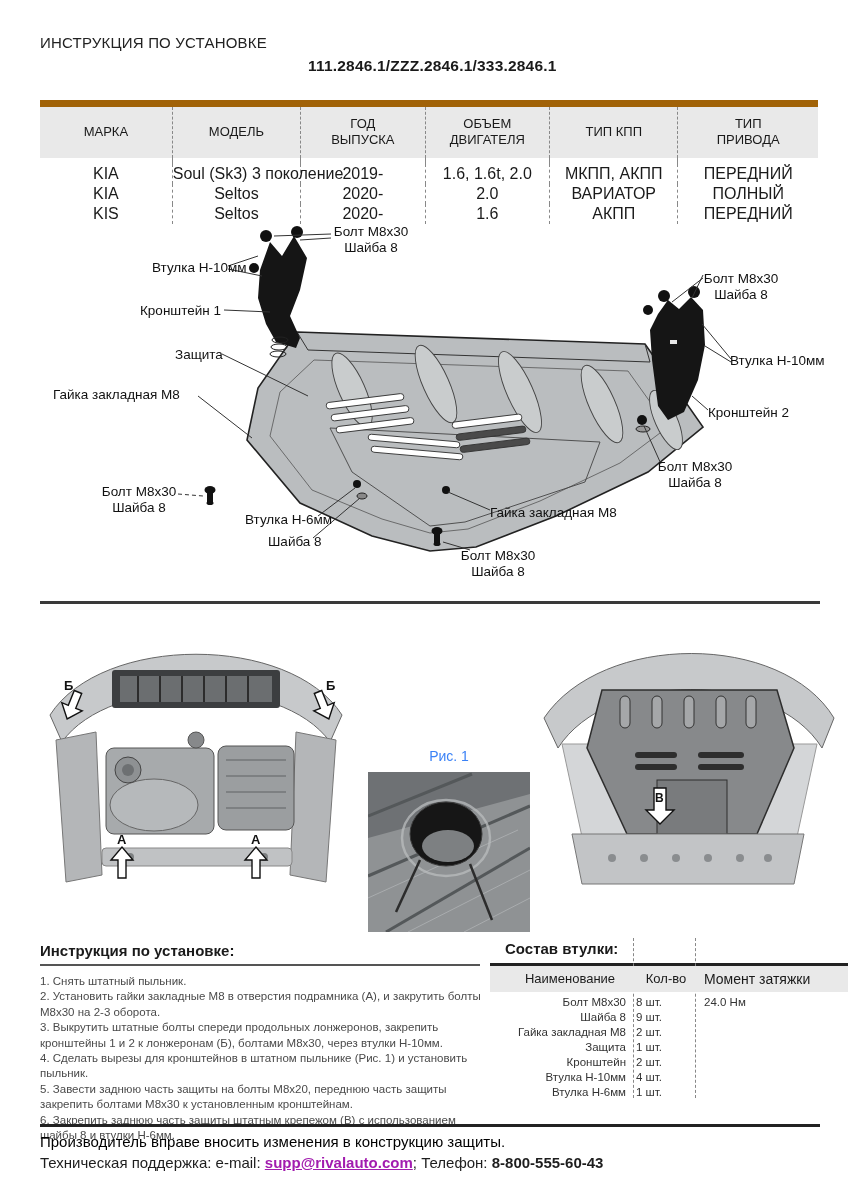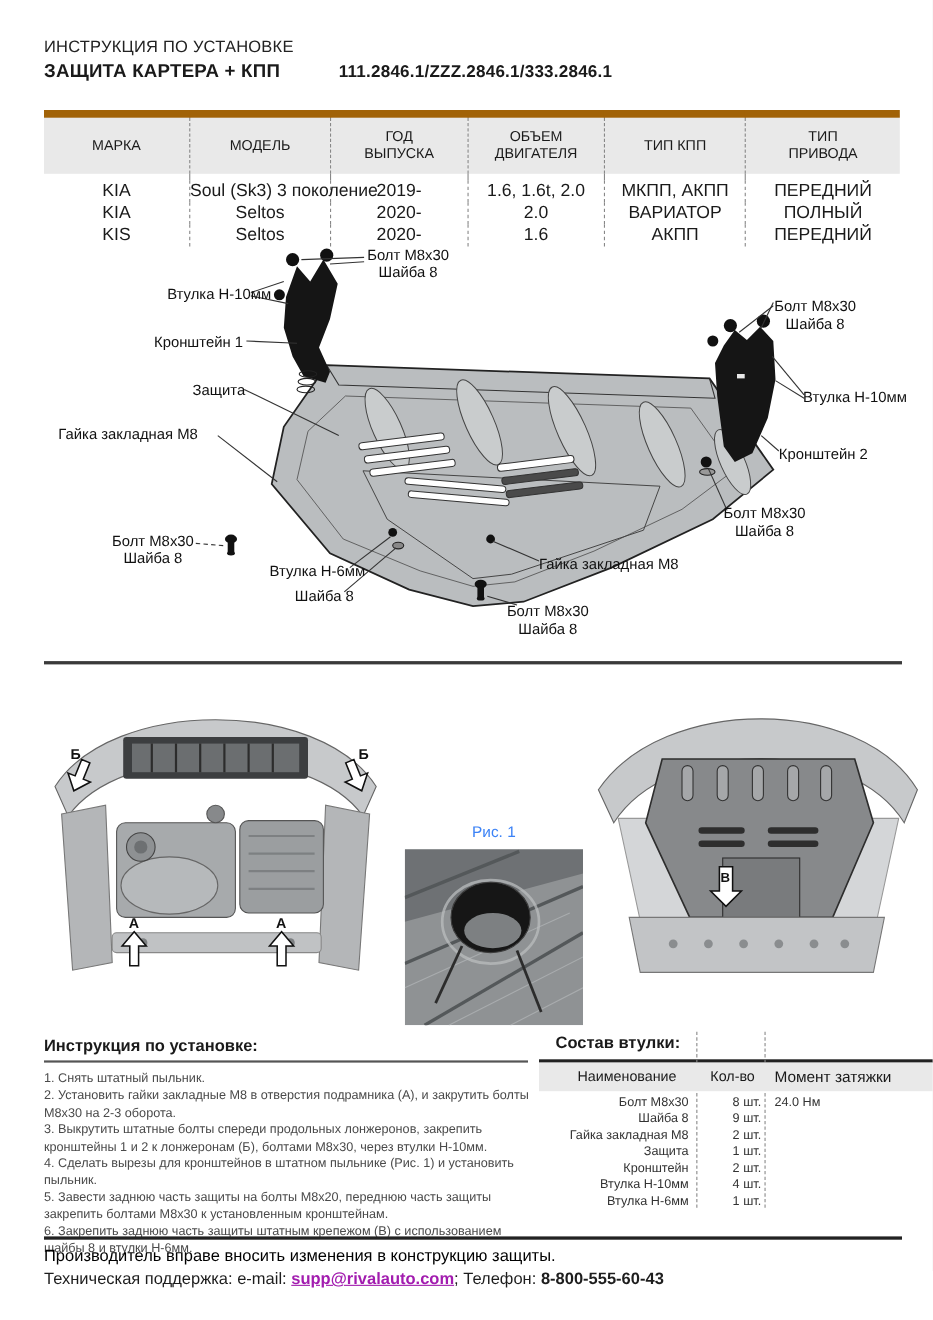--- a/index.html
+++ b/index.html
@@ -34,37 +34,36 @@
   .parts-h { left:505px; top:940px; font-size:15px; font-weight:bold; }
   .parts-topline { left:490px; top:963px; width:358px; height:3px; background:#222; }
   .parts-head { left:490px; top:966px; width:358px; height:26px; background:#e9e9e9; }
   .ph-name { position:absolute; left:20px; top:5px; width:120px; text-align:center; font-size:13px; }
   .ph-qty { position:absolute; left:146px; top:5px; width:60px; text-align:center; font-size:13px; }
   .ph-torque { position:absolute; left:214px; top:5px; width:140px; text-align:left; font-size:14px; }
   .dash-v { border-left:1px dashed #888; width:0; }
   .parts-rows { left:490px; top:996px; width:358px; font-size:11.5px; color:#333; }
   .prow { position:relative; height:15px; }
   .prow .nm { position:absolute; left:0; width:136px; text-align:right; }
-  .prow .qt { position:absolute; left:160px; width:58px; text-align:center; }
+  .prow .qt { position:absolute; left:146px; width:58px; }
   .prow .tq { position:absolute; left:214px; width:140px; text-align:left; }
   
   .foot-line { left:40px; top:1124px; width:780px; height:3px; background:#222; }
   .foot1 { left:40px; top:1133px; font-size:15px; color:#000000; }
   .foot2 { left:40px; top:1154px; font-size:15px; color:#1d1d1d; }
   .foot2 .email { color:#a21caf; font-weight:bold; text-decoration:underline; cursor:pointer; }
   .foot2 .bold { font-weight:bold; }
   svg text { font-family:"Liberation Sans", sans-serif; }
 </style>
 </head>
 <body>
 
 <div class="page">
 
   <div class="abs hdr-sub">ИНСТРУКЦИЯ ПО УСТАНОВКЕ</div>
-  <div class="abs hdr-title">ЗАЩИТА КАРТЕРА + КПП</div>
   <div class="abs hdr-part">111.2846.1/ZZZ.2846.1/333.2846.1</div>
 
   <table class="abs vtable">
     <colgroup>
       <col style="width:17%">
         <col style="width:16.5%">
         <col style="width:16%">
       <col style="width:16%">
         <col style="width:16.5%">
         <col style="width:18%">

